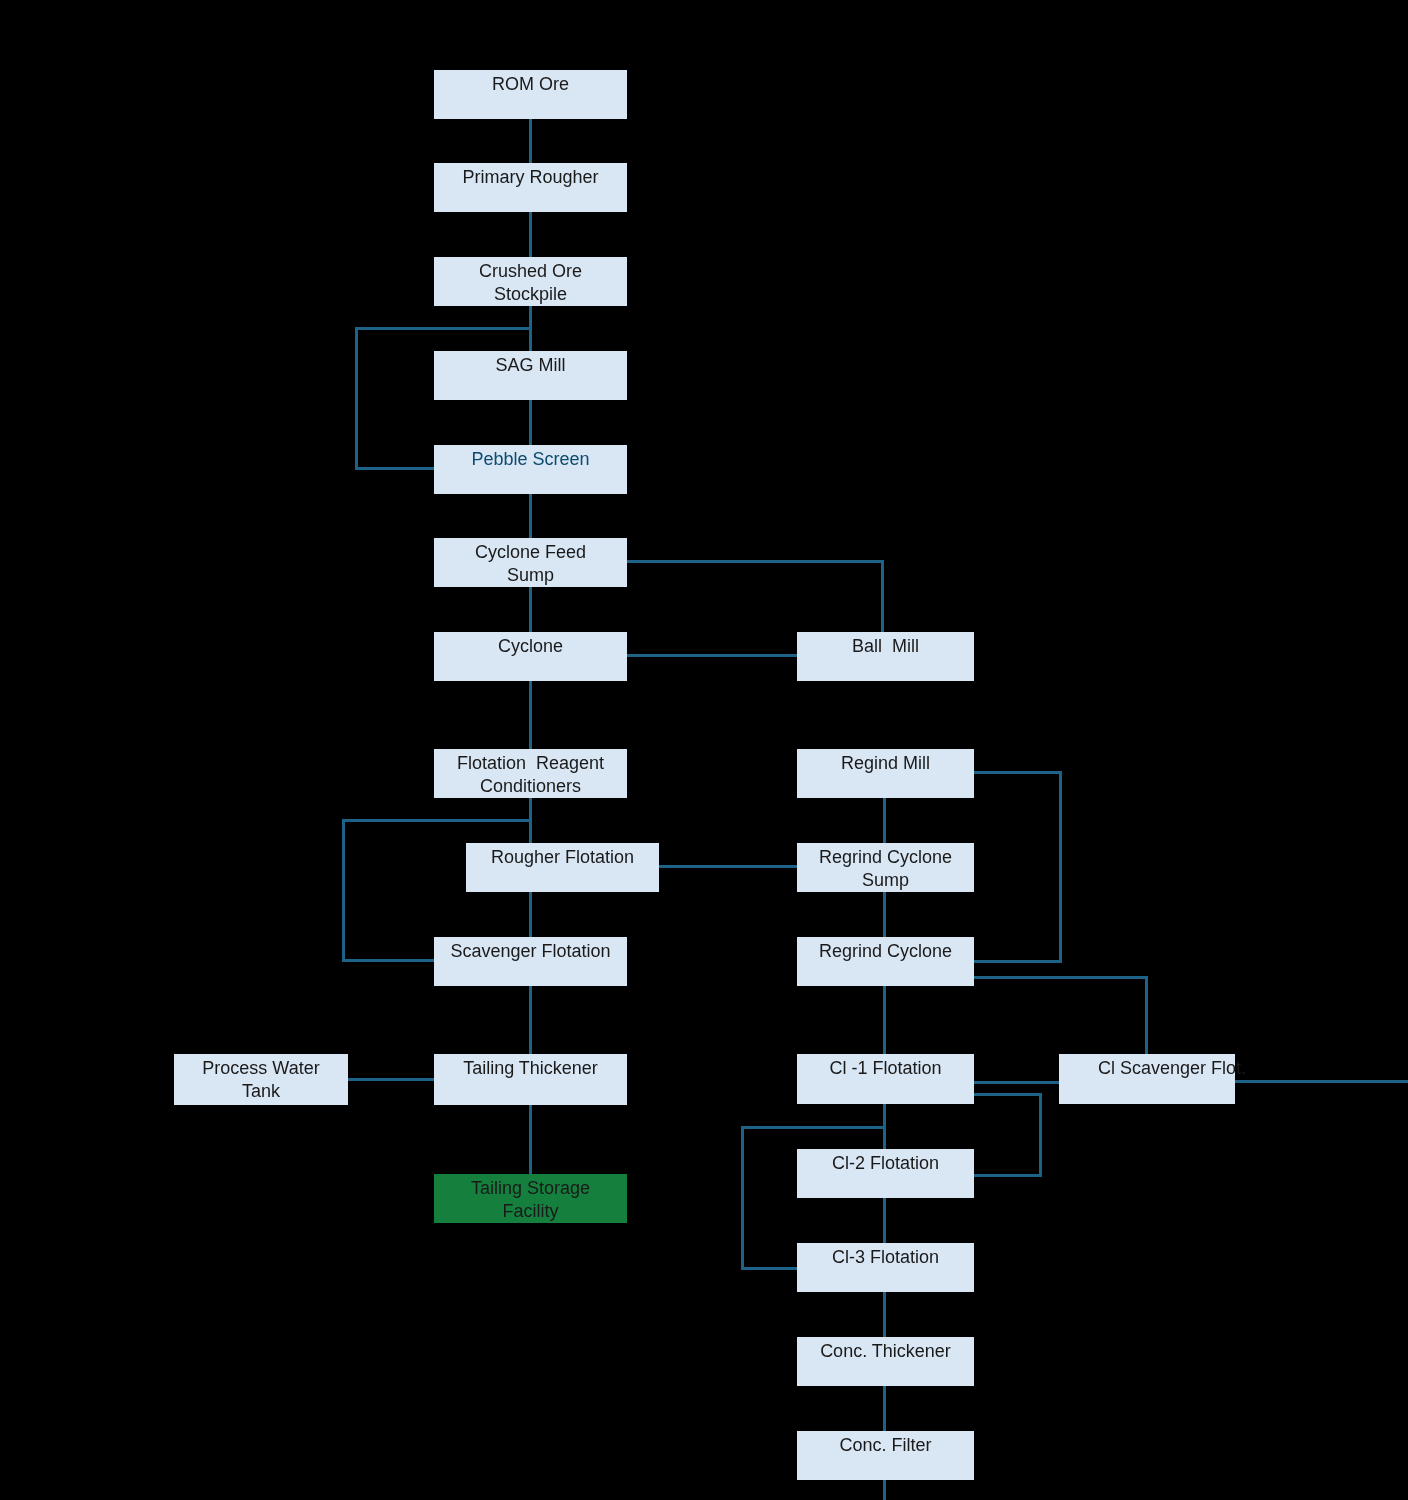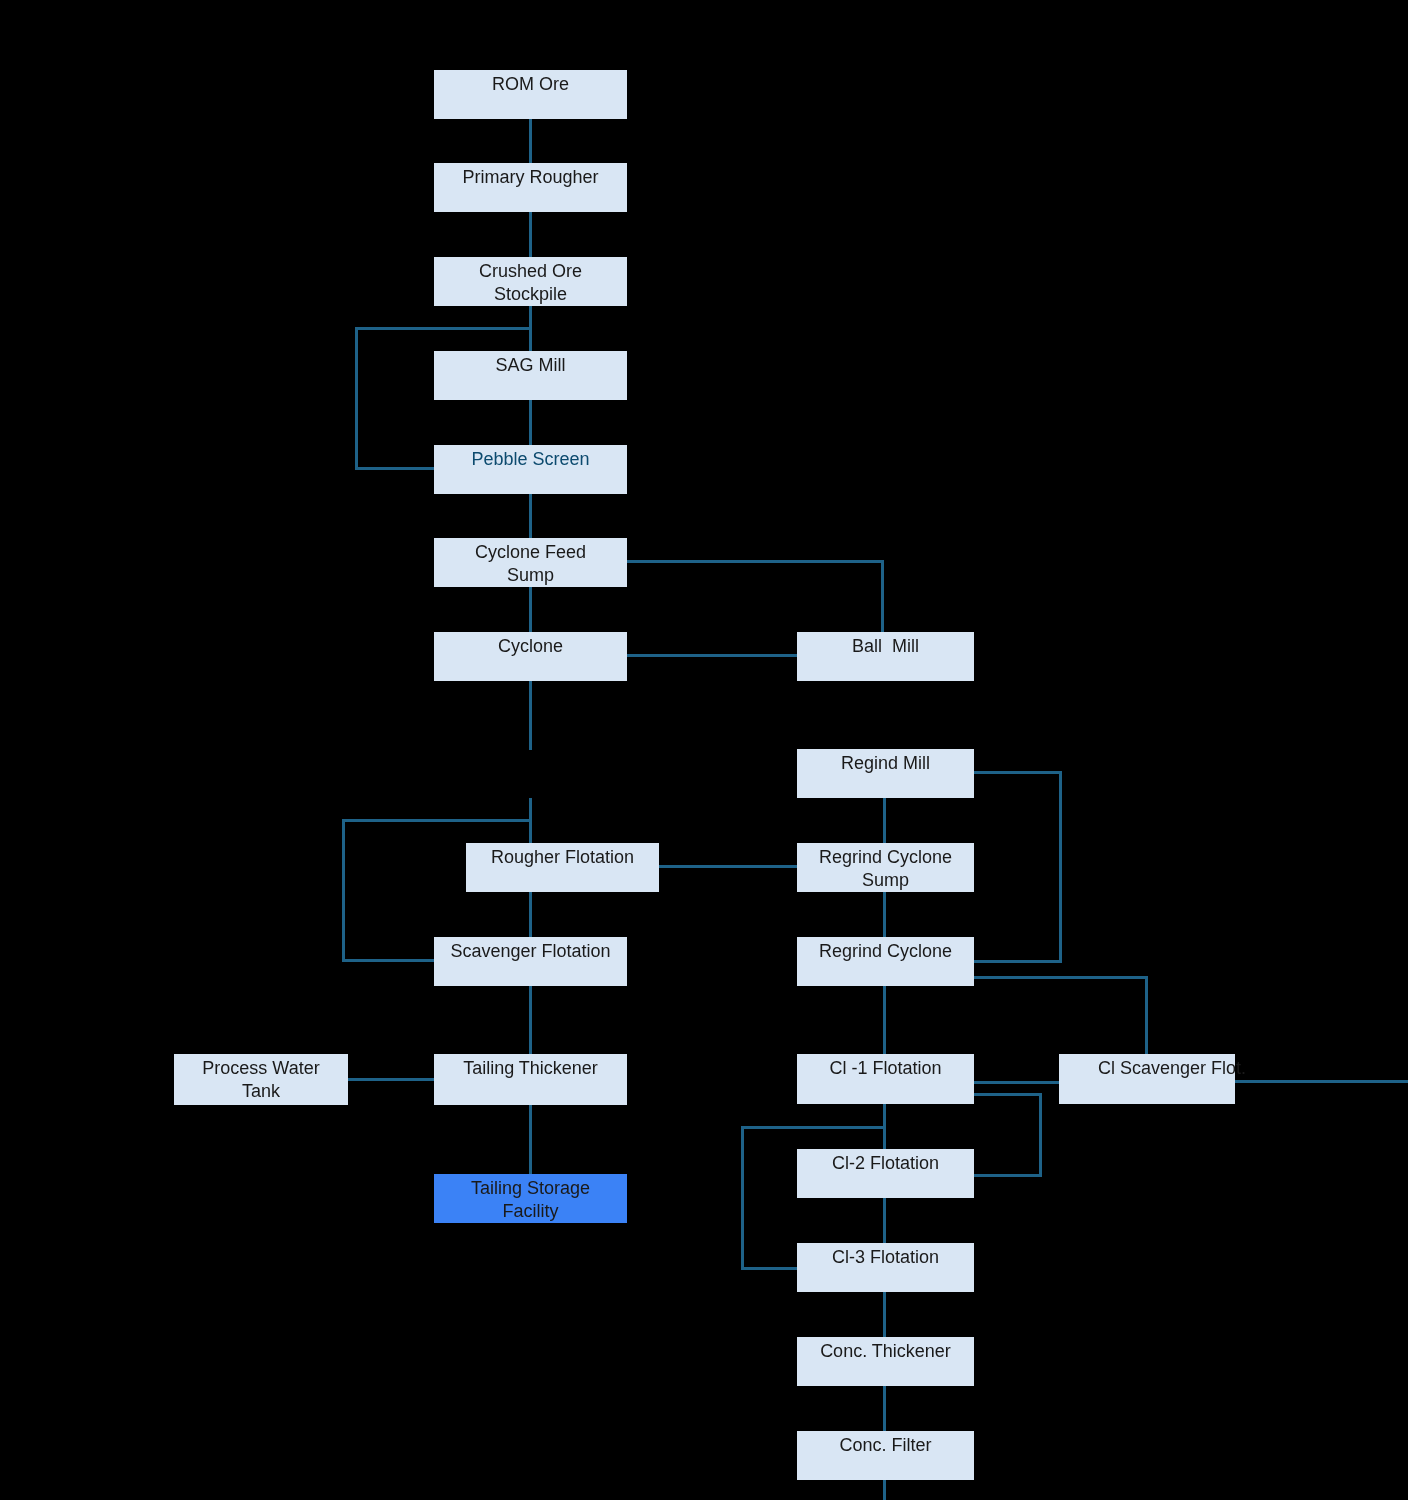--- a/index.html
+++ b/index.html
@@ -86,20 +86,24 @@
     <div class="node" style="left: 434px; top: 538px; width: 193px; height: 49px; background: rgb(217, 230, 244); color: rgb(26, 26, 26);">
       <span class="node-line">Cyclone Feed</span>
       <span class="node-line">Sump</span>
     </div>
     <div class="node" style="left: 434px; top: 632px; width: 193px; height: 49px; background: rgb(217, 230, 244); color: rgb(26, 26, 26);">
       <span class="node-line">Cyclone</span>
     </div>
     <div class="node" style="left: 797px; top: 632px; width: 177px; height: 49px; background: rgb(217, 230, 244); color: rgb(26, 26, 26);">
       <span class="node-line">Ball  Mill</span>
     </div>
+    <div class="node" style="left: 434px; top: 749px; width: 193px; height: 49px; background: rgb(217, 230, 244); color: rgb(26, 26, 26);">
+      <span class="node-line">Flotation  Reagent</span>
+      <span class="node-line">Conditioners</span>
+    </div>
     <div class="node" style="left: 797px; top: 749px; width: 177px; height: 49px; background: rgb(217, 230, 244); color: rgb(26, 26, 26);">
       <span class="node-line">Regind Mill</span>
     </div>
     <div class="node" style="left: 434px; top: 843px; width: 193px; height: 49px; background: rgb(217, 230, 244); color: rgb(26, 26, 26); margin-left: 32px;">
       <span class="node-line">Rougher Flotation</span>
     </div>
     <div class="node" style="left: 797px; top: 843px; width: 177px; height: 49px; background: rgb(217, 230, 244); color: rgb(26, 26, 26);">
       <span class="node-line">Regrind Cyclone</span>
       <span class="node-line">Sump</span>
     </div>
@@ -118,21 +122,21 @@
     </div>
     <div class="node" style="left: 797px; top: 1054px; width: 177px; height: 50px; background: rgb(217, 230, 244); color: rgb(26, 26, 26);">
       <span class="node-line">Cl -1 Flotation</span>
     </div>
     <div class="node" style="left: 1059px; top: 1054px; width: 176px; height: 50px; background: rgb(217, 230, 244); color: rgb(26, 26, 26); padding-left: 39px;">
       <span class="node-line">Cl Scavenger Flot.</span>
     </div>
     <div class="node" style="left: 797px; top: 1149px; width: 177px; height: 49px; background: rgb(217, 230, 244); color: rgb(26, 26, 26);">
       <span class="node-line">Cl-2 Flotation</span>
     </div>
-    <div class="node" style="left: 434px; top: 1174px; width: 193px; height: 49px; background: #3b82f6; color: rgb(26, 26, 26);">
+    <div class="node" style="left: 434px; top: 1174px; width: 193px; height: 49px; background: #15803d; color: rgb(26, 26, 26);">
       <span class="node-line">Tailing Storage</span>
       <span class="node-line">Facility</span>
     </div>
     <div class="node" style="left: 797px; top: 1243px; width: 177px; height: 49px; background: rgb(217, 230, 244); color: rgb(26, 26, 26);">
       <span class="node-line">Cl-3 Flotation</span>
     </div>
     <div class="node" style="left: 797px; top: 1431px; width: 177px; height: 49px; background: rgb(217, 230, 244); color: rgb(26, 26, 26);">
       <span class="node-line">Conc. Filter</span>
     </div>
     <div class="node" style="left: 797px; top: 1337px; width: 177px; height: 49px; background: rgb(217, 230, 244); color: rgb(26, 26, 26);">

